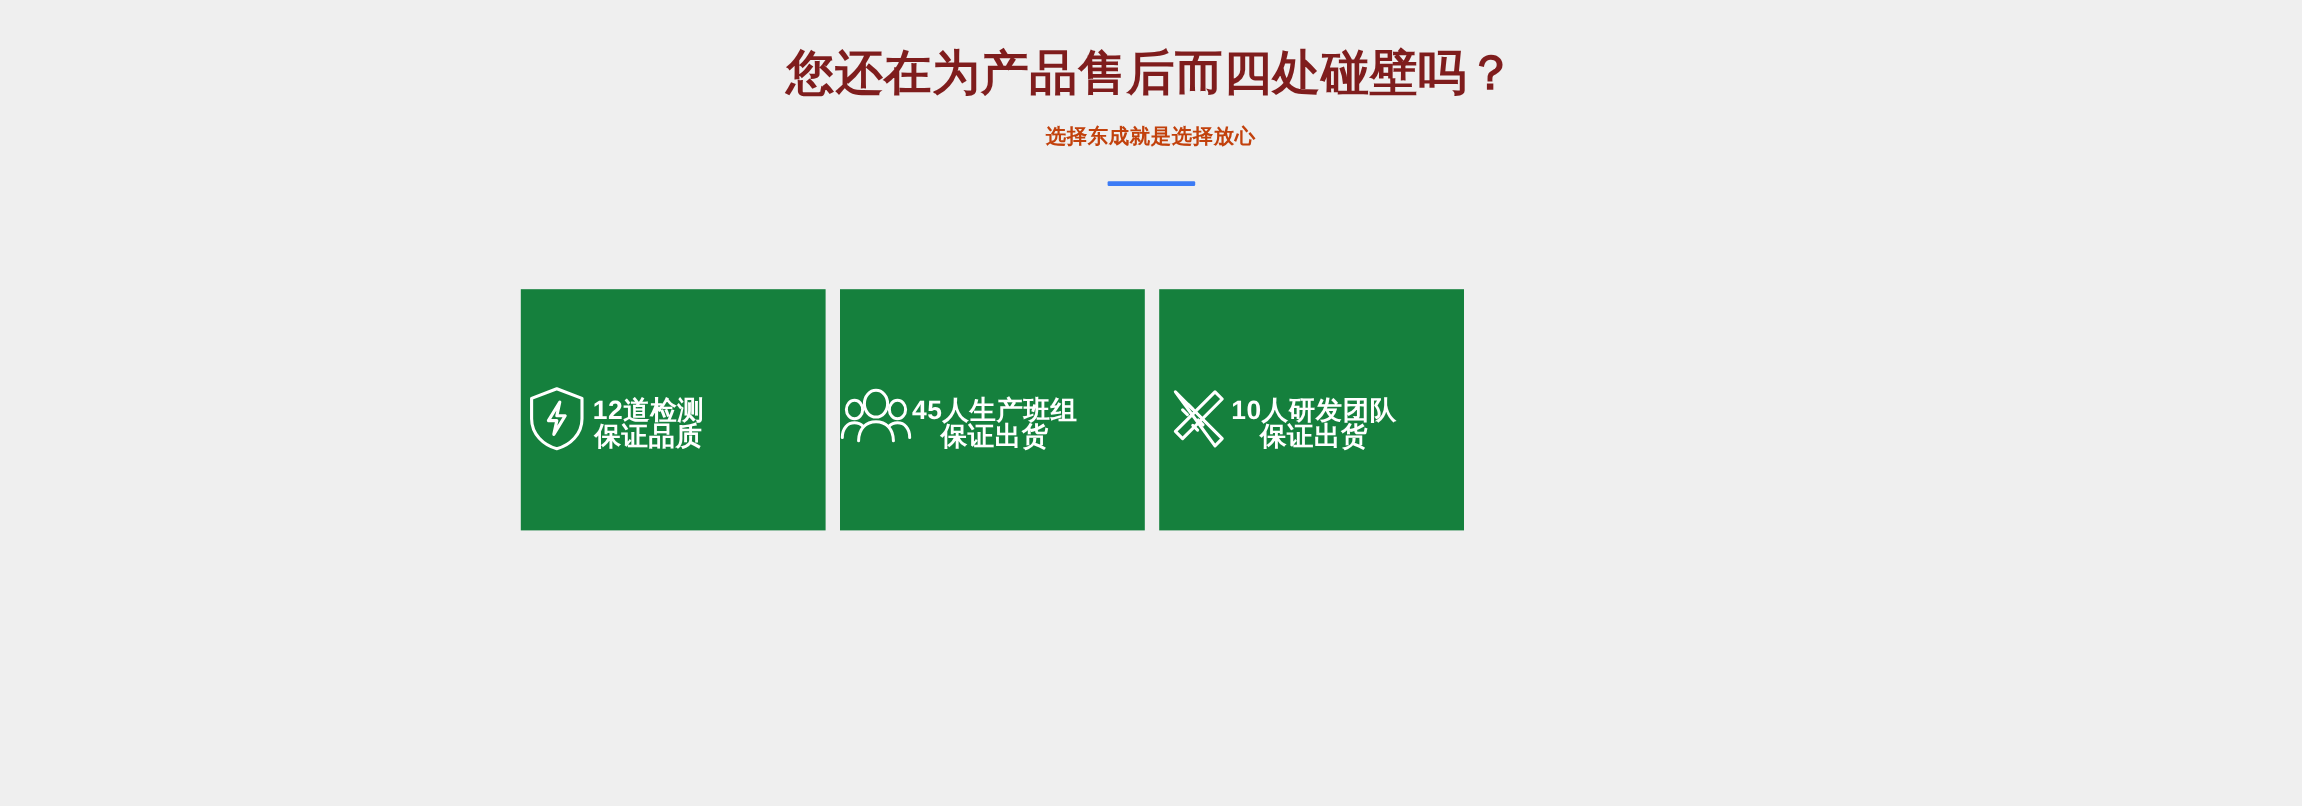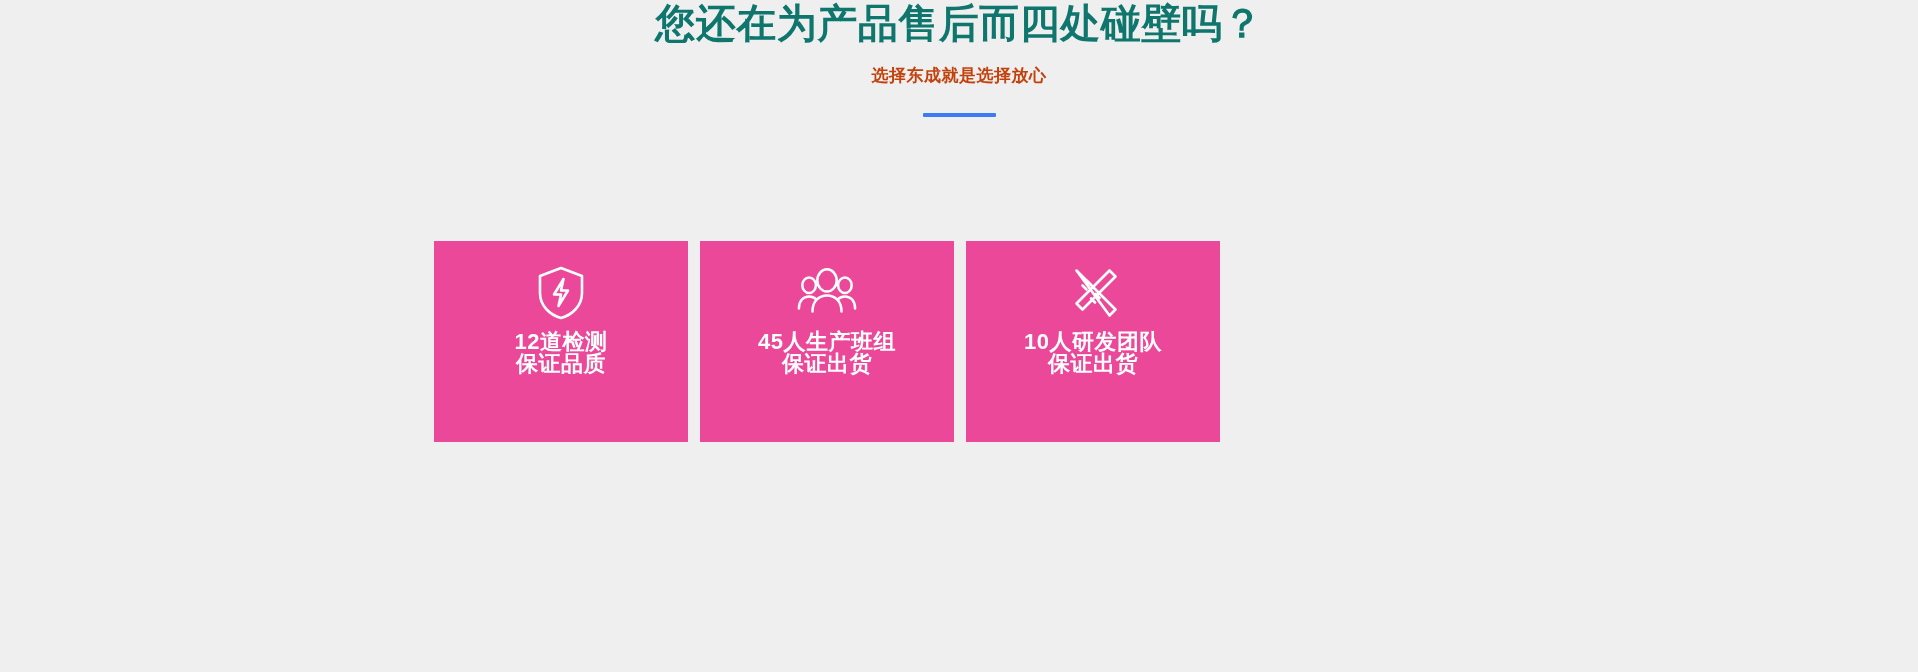--- a/index.html
+++ b/index.html
@@ -25,23 +25,24 @@
   .header {
     position: absolute;
     left: 0;
     top: 0;
     width: 1918px;
     text-align: center;
   }
 
   .headline {
     margin: 0;
+    padding-top: 38px;
     font-size: 40px;
     font-weight: bold;
-    color: #0f766e;
+    color: #7f1d1d;
     letter-spacing: 0.5px;
     line-height: 1.15;
     white-space: nowrap;
   }
 
   .subheadline {
     margin: 0;
     padding-top: 18px;
     font-size: 17px;
     font-weight: bold;
@@ -66,26 +67,26 @@
   
   .cards {
     position: absolute;
     left: 434px;
     top: 241px;
     display: flex;
     gap: 12px;
   }
 
   .card {
-    background: #ec4899;
+    background: #15803d;
     width: 254px;
     height: 201px;
     box-sizing: border-box;
     display: flex;
-    flex-direction: column;
+    flex-direction: row;
     align-items: center;
     padding-top: 22px;
   }
 
   .card-icon {
     width: 60px;
     height: 60px;
     display: flex;
     align-items: center;
     justify-content: center;

